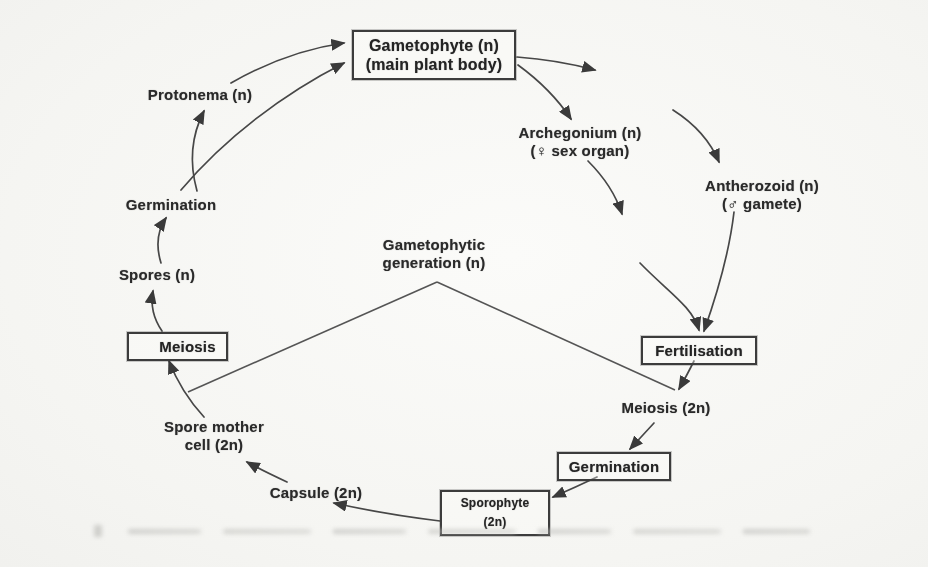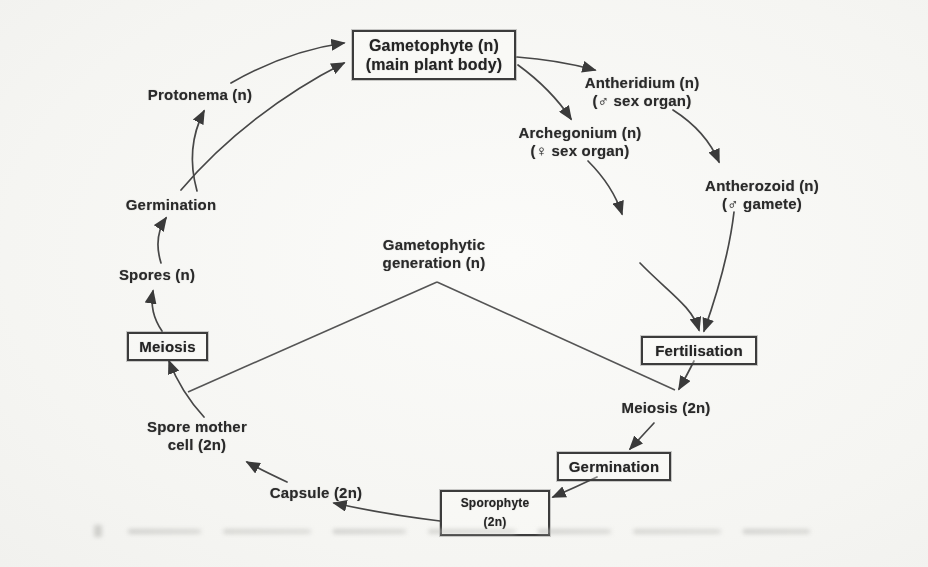--- a/index.html
+++ b/index.html
@@ -102,47 +102,43 @@
 
   <div class="nodebox" style="left:557px;top:452px;width:110px;height:25px;">
     <span>Germination</span>
   </div>
 
   <div class="nodebox" style="left:440px;top:490px;width:106px;height:42px;font-size:12px;">
     <span>Sporophyte</span>
     <span>(2n)</span>
   </div>
 
-  <div class="nodebox" style="left:127px;top:332px;width:77px;height:25px;">
+  <div class="nodebox" style="left:127px;top:332px;width:77px;height:25px;padding-left:20px;">
     <span>Meiosis</span>
   </div>
 
   <div class="lbl" style="left:200px;top:86px;">Protonema (n)</div>
 
-  <div class="lbl" style="left:642px;top:74px;">
-    <span>Antheridium (n)</span>
-    <span>(♂ sex organ)</span>
-  </div>
 
   <div class="lbl" style="left:580px;top:124px;">
     <span>Archegonium (n)</span>
     <span>(♀ sex organ)</span>
   </div>
 
   <div class="lbl" style="left:762px;top:177px;">
     <span>Antherozoid (n)</span>
     <span>(♂ gamete)</span>
   </div>
 
 
   <div class="lbl" style="left:666px;top:399px;">Meiosis (2n)</div>
 
   <div class="lbl" style="left:316px;top:484px;">Capsule (2n)</div>
 
-  <div class="lbl" style="left:197px;top:418px;">
+  <div class="lbl" style="left:214px;top:418px;">
     <span>Spore mother</span>
     <span>cell (2n)</span>
   </div>
 
   <div class="lbl" style="left:157px;top:266px;">Spores (n)</div>
 
   <div class="lbl" style="left:171px;top:196px;">Germination</div>
 
   <div class="lbl" style="left:434px;top:236px;">
     <span>Gametophytic</span>

